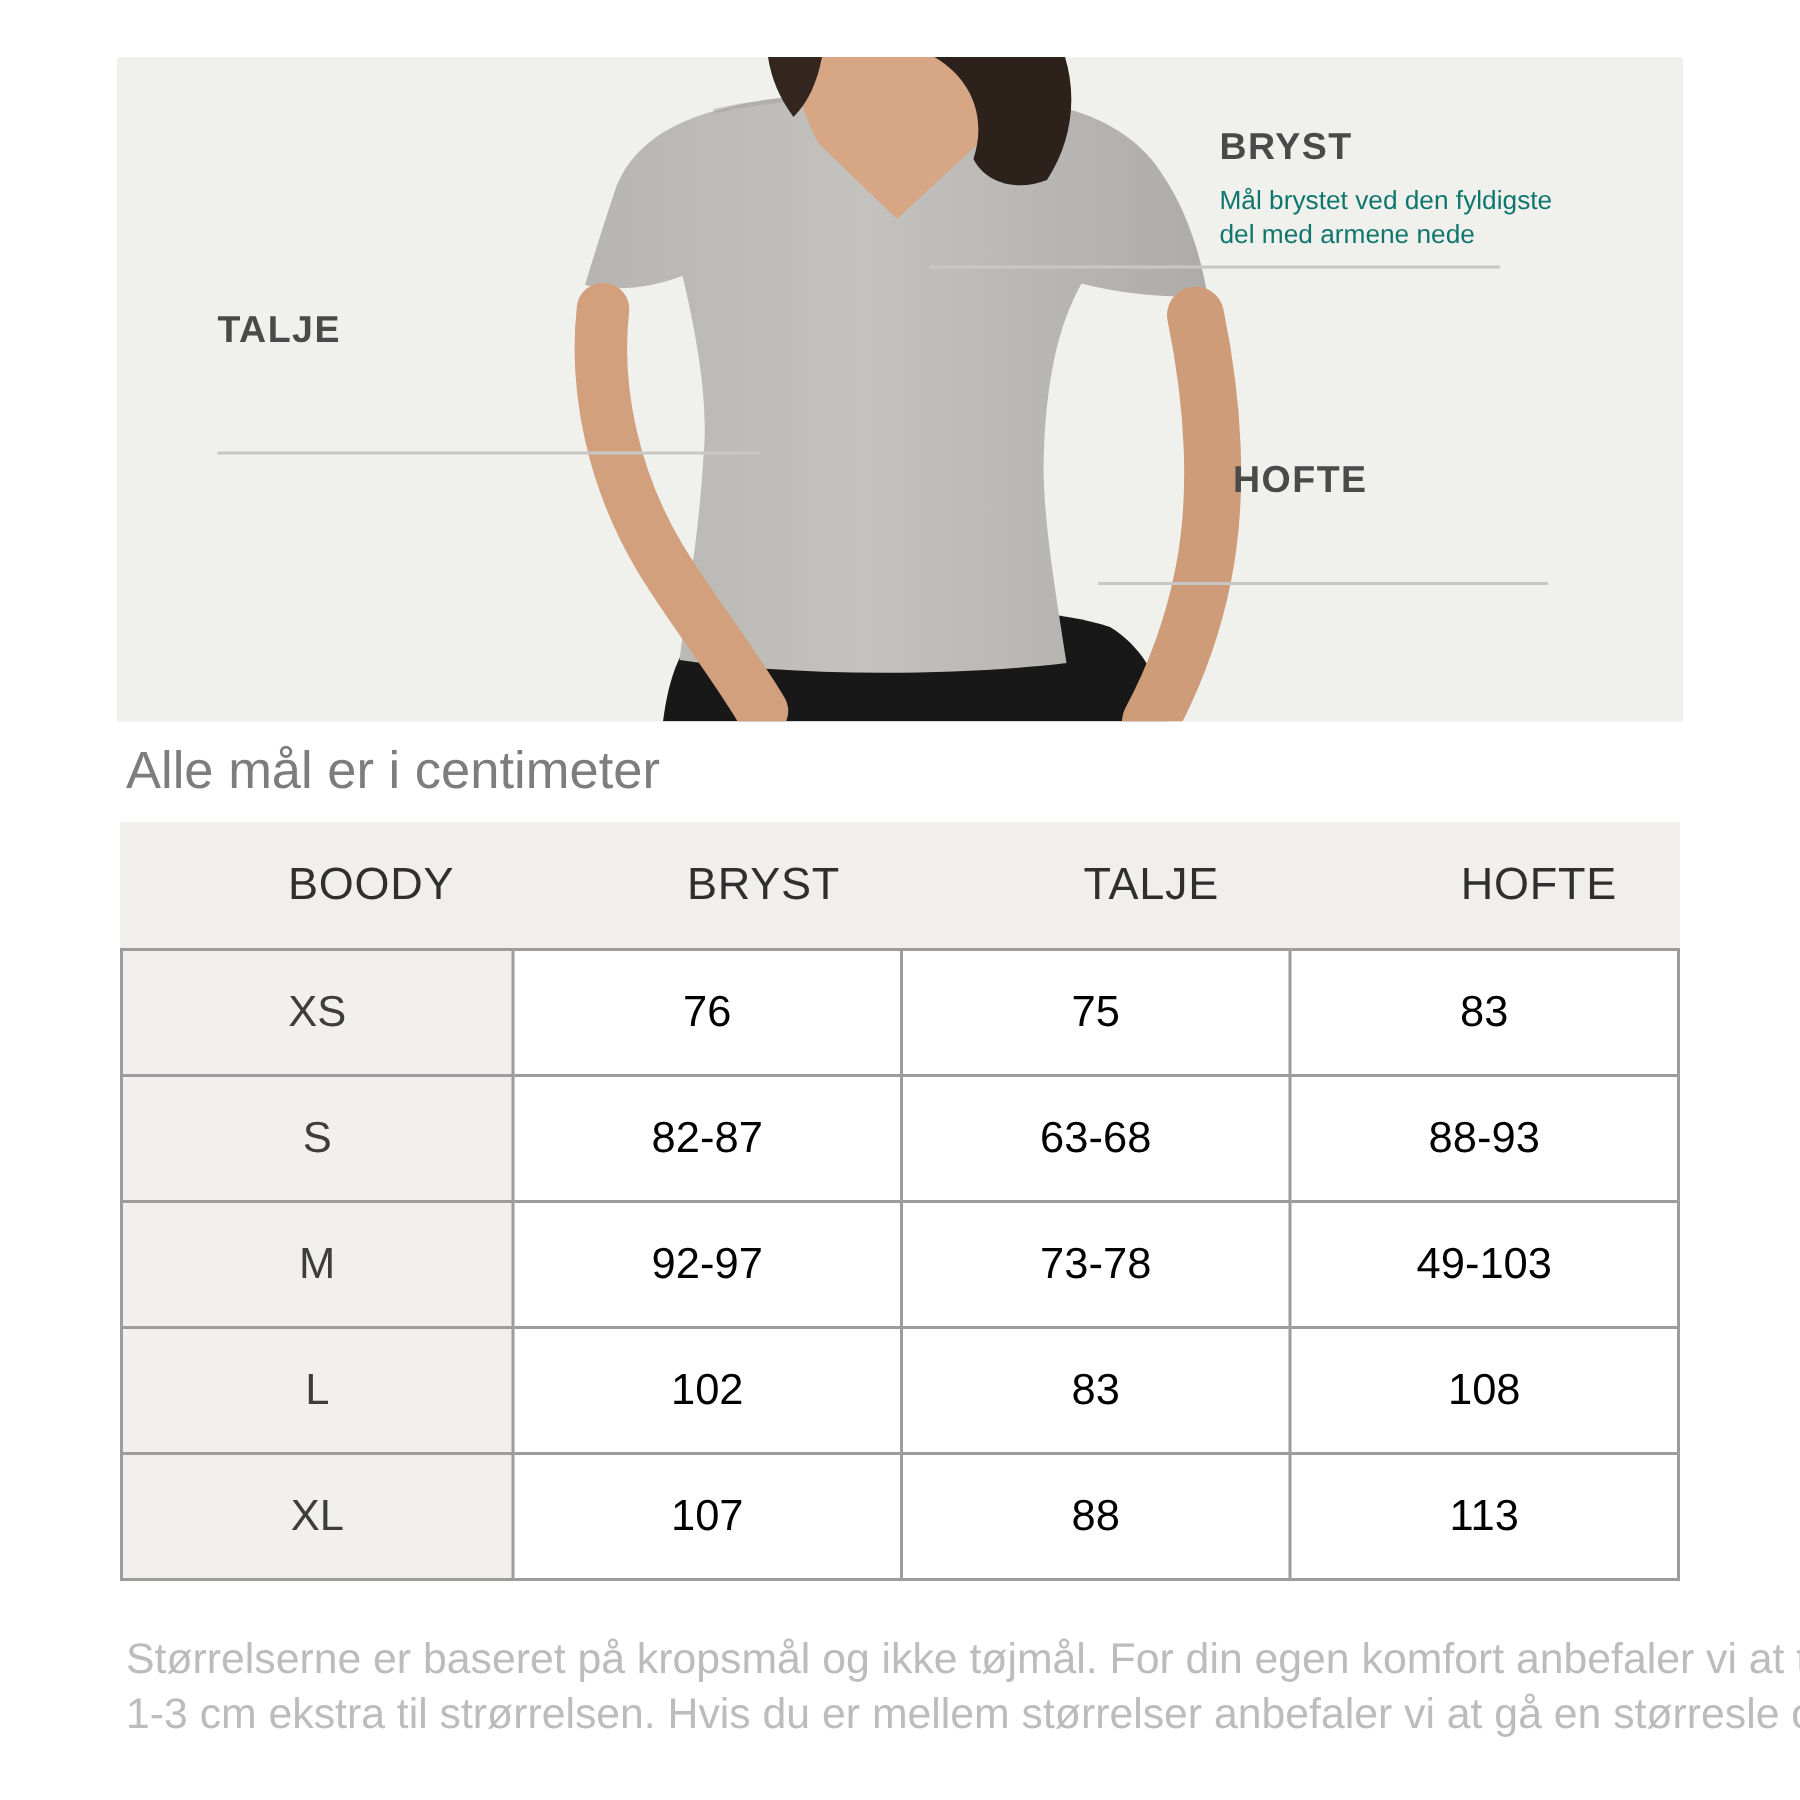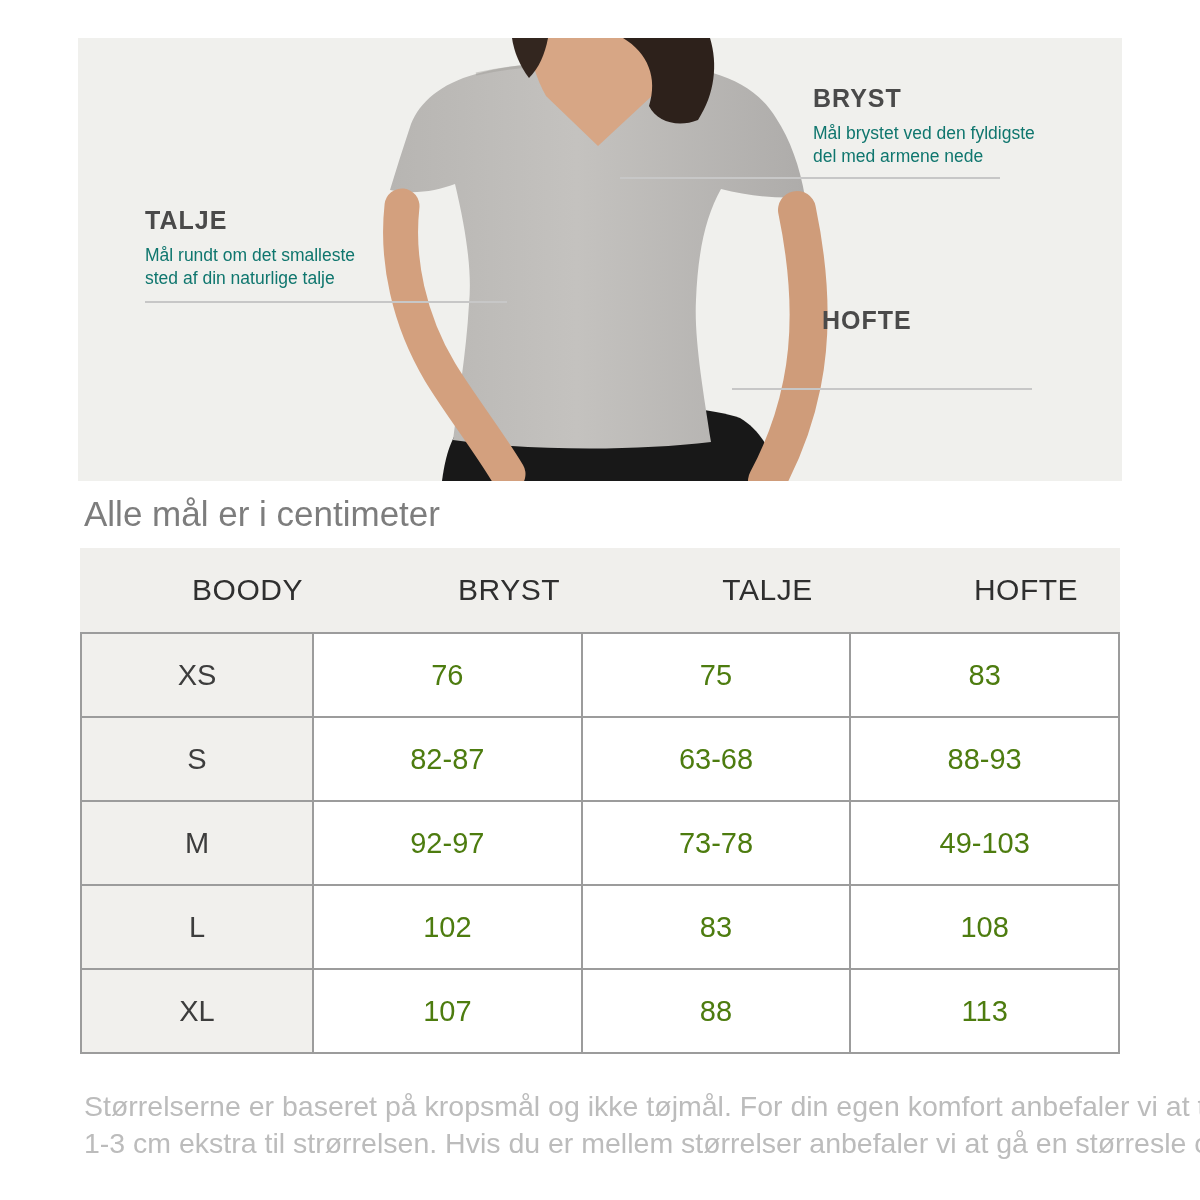--- a/index.html
+++ b/index.html
@@ -89,25 +89,25 @@
     height: 84px;
     text-align: center;
     vertical-align: middle;
     font-weight: 400;
     font-size: 29px;
     padding: 0;
   }
   table.body th.size {
     background: #f1f0ed;
     color: #3d3d3d;
-    width: 232px;
+    width: 261px;
   }
   table.body td {
     background: #ffffff;
-    color: #4d7c0f;
+    color: #000000;
   }
 
   
   .footer-note {
     position: absolute;
     left: 84px; top: 1088px;
     margin: 0;
     font-size: 28.5px;
     line-height: 37px;
     color: #bcbcbc;
@@ -148,21 +148,20 @@
     </svg>
 
     <div class="ann ann-bryst">
       <h3>BRYST</h3>
       <p><span>Mål brystet ved den fyldigste</span><br><span>del med armene nede</span></p>
     </div>
     <div class="measure-line line-bryst"></div>
 
     <div class="ann ann-talje">
       <h3>TALJE</h3>
-      <p><span>Mål rundt om det smalleste</span><br><span>sted af din naturlige talje</span></p>
     </div>
     <div class="measure-line line-talje"></div>
 
     <div class="ann ann-hofte">
       <h3>HOFTE</h3>
     </div>
     <div class="measure-line line-hofte"></div>
 
   </section>
 

